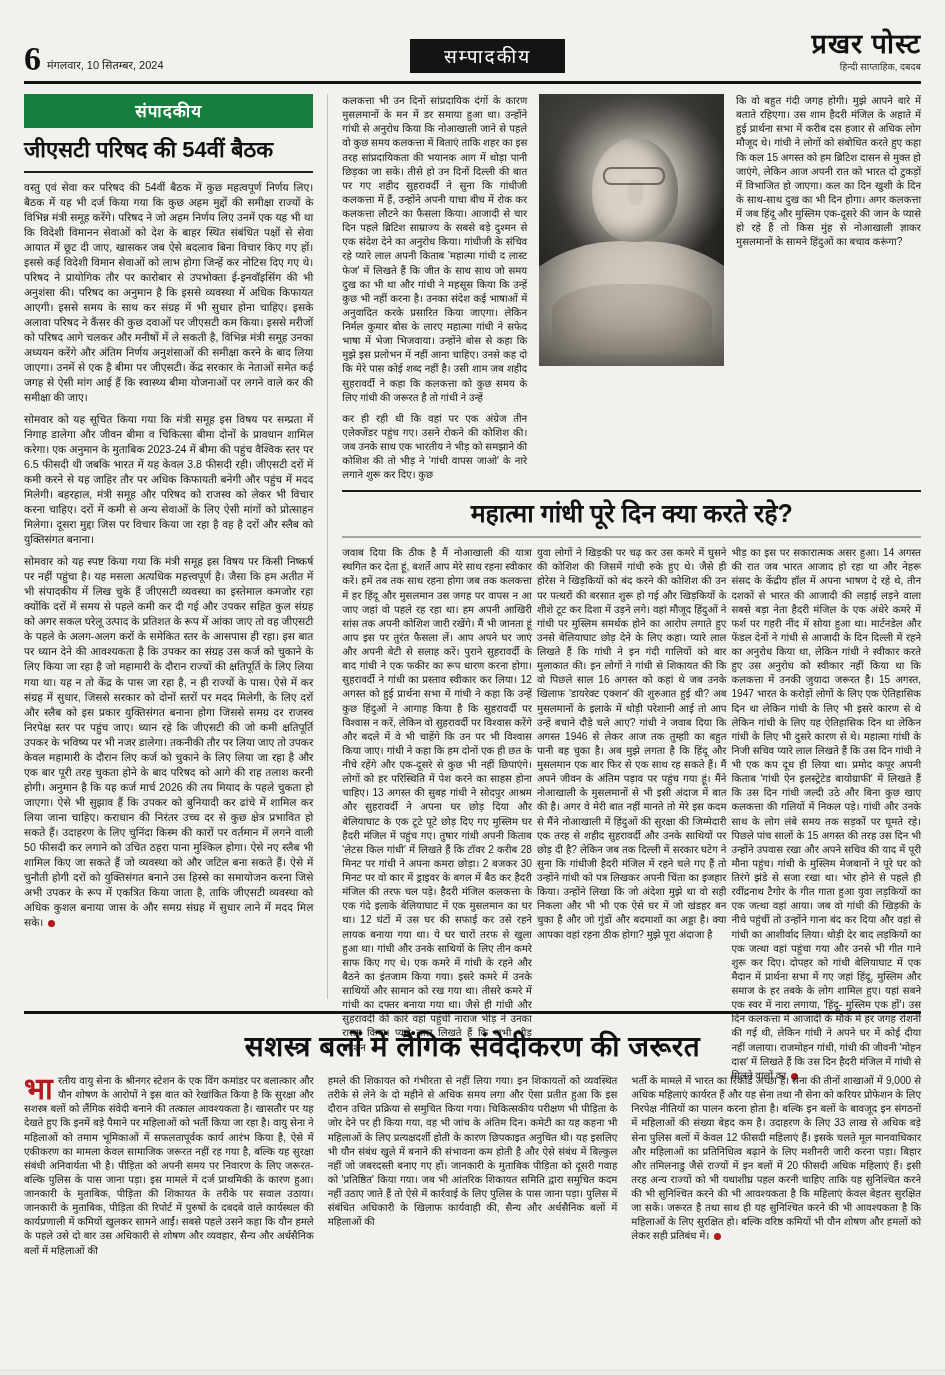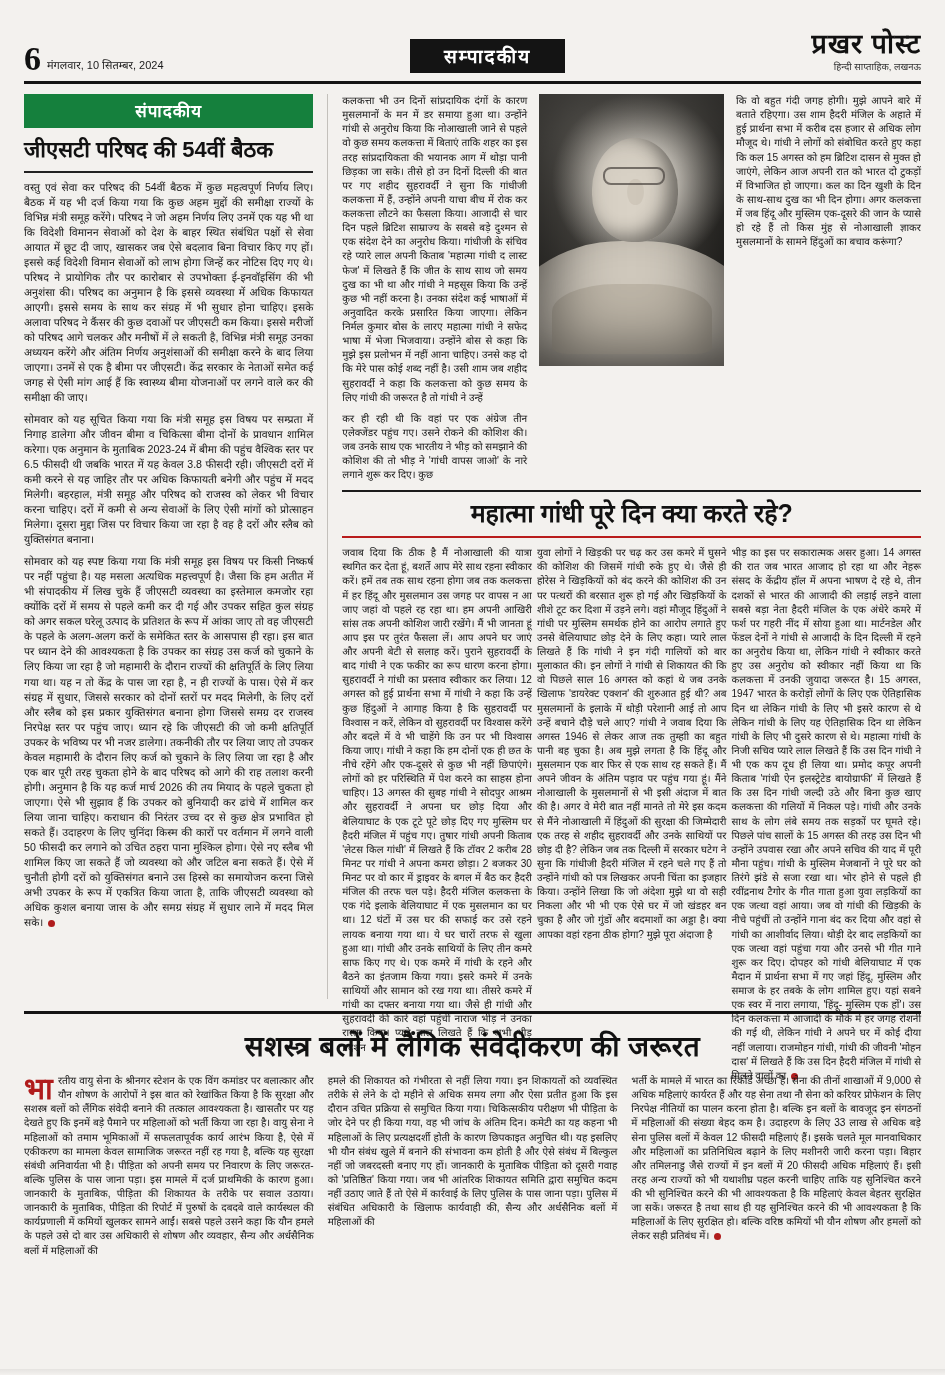--- a/index.html
+++ b/index.html
@@ -44,21 +44,21 @@
   .page-date {
     font-size: 11px;
     color: #1a1a1a;
     padding-bottom: 3px;
     font-family: "Liberation Sans", sans-serif;
   }
   .mast-center {
     background: #141414;
     color: #fff;
     font-size: 19px;
-    font-weight: bold;
+    font-weight: normal;
     letter-spacing: 2px;
     padding: 4px 34px;
     margin-bottom: 2px;
     font-family: "Liberation Sans", sans-serif;
   }
   .mast-right {
     text-align: right;
     padding-bottom: 2px;
   }
   .brand {
@@ -196,21 +196,21 @@
     opacity: .7;
   }
   .ph-vig {
     position: absolute; inset: 0;
     box-shadow: inset 0 0 60px 16px rgba(0,0,0,.55);
   }
 
   
   .gandhi-band {
     border-top: 2px solid #1b1b1b;
-    border-bottom: 2px solid #b91c1c;
+    border-bottom: 2px solid #a3a3a3;
     margin: 8px 0 8px 0;
     padding: 7px 0 8px 0;
     text-align: center;
   }
   .gandhi-band .hl {
     font-size: 25px;
     font-weight: bold;
     color: #111;
     line-height: 1.15;
     font-family: "Liberation Sans", sans-serif;
@@ -269,21 +269,21 @@
 <div class="page">
 
   <div class="masthead">
     <div class="mast-left">
       <div class="page-num">6</div>
       <div class="page-date">मंगलवार, 10 सितम्बर, 2024</div>
     </div>
     <div class="mast-center">सम्पादकीय</div>
     <div class="mast-right">
       <div class="brand">प्रखर पोस्ट</div>
-      <div class="brand-sub">हिन्दी साप्ताहिक, लखनऊ</div>
+      <div class="brand-sub">हिन्दी साप्ताहिक, दबदब</div>
     </div>
   </div>
 
   <div class="body-wrap">
 
     <div class="col">
       <div class="edit-banner">संपादकीय</div>
       <div class="edit-headline">जीएसटी परिषद की 54वीं बैठक</div>
       <div class="body-text">वस्तु एवं सेवा कर परिषद की 54वीं बैठक में कुछ महत्वपूर्ण निर्णय लिए। बैठक में यह भी दर्ज किया गया कि कुछ अहम मुद्दों की समीक्षा राज्यों के विभिन्न मंत्री समूह करेंगे। परिषद ने जो अहम निर्णय लिए उनमें एक यह भी था कि विदेशी विमानन सेवाओं को देश के बाहर स्थित संबंधित पक्षों से सेवा आयात में छूट दी जाए, खासकर जब ऐसे बदलाव बिना विचार किए गए हों। इससे कई विदेशी विमान सेवाओं को लाभ होगा जिन्हें कर नोटिस दिए गए थे। परिषद ने प्रायोगिक तौर पर कारोबार से उपभोक्ता ई-इनवॉइसिंग की भी अनुशंसा की। परिषद का अनुमान है कि इससे व्यवस्था में अधिक किफायत आएगी। इससे समय के साथ कर संग्रह में भी सुधार होना चाहिए। इसके अलावा परिषद ने कैंसर की कुछ दवाओं पर जीएसटी कम किया। इससे मरीजों को परिषद आगे चलकर और मनीषों में ले सकती है, विभिन्न मंत्री समूह उनका अध्ययन करेंगे और अंतिम निर्णय अनुशंसाओं की समीक्षा करने के बाद लिया जाएगा। उनमें से एक है बीमा पर जीएसटी। केंद्र सरकार के नेताओं समेत कई जगह से ऐसी मांग आई हैं कि स्वास्थ्य बीमा योजनाओं पर लगने वाले कर की समीक्षा की जाए।</div>
       <div class="body-text">सोमवार को यह सूचित किया गया कि मंत्री समूह इस विषय पर सम्प्रता में निगाह डालेगा और जीवन बीमा व चिकित्सा बीमा दोनों के प्रावधान शामिल करेगा। एक अनुमान के मुताबिक 2023-24 में बीमा की पहुंच वैश्विक स्तर पर 6.5 फीसदी थी जबकि भारत में यह केवल 3.8 फीसदी रही। जीएसटी दरों में कमी करने से यह जाहिर तौर पर अधिक किफायती बनेगी और पहुंच में मदद मिलेगी। बहरहाल, मंत्री समूह और परिषद को राजस्व को लेकर भी विचार करना चाहिए। दरों में कमी से अन्य सेवाओं के लिए ऐसी मांगों को प्रोत्साहन मिलेगा। दूसरा मुद्दा जिस पर विचार किया जा रहा है वह है दरों और स्लैब को युक्तिसंगत बनाना।</div>

